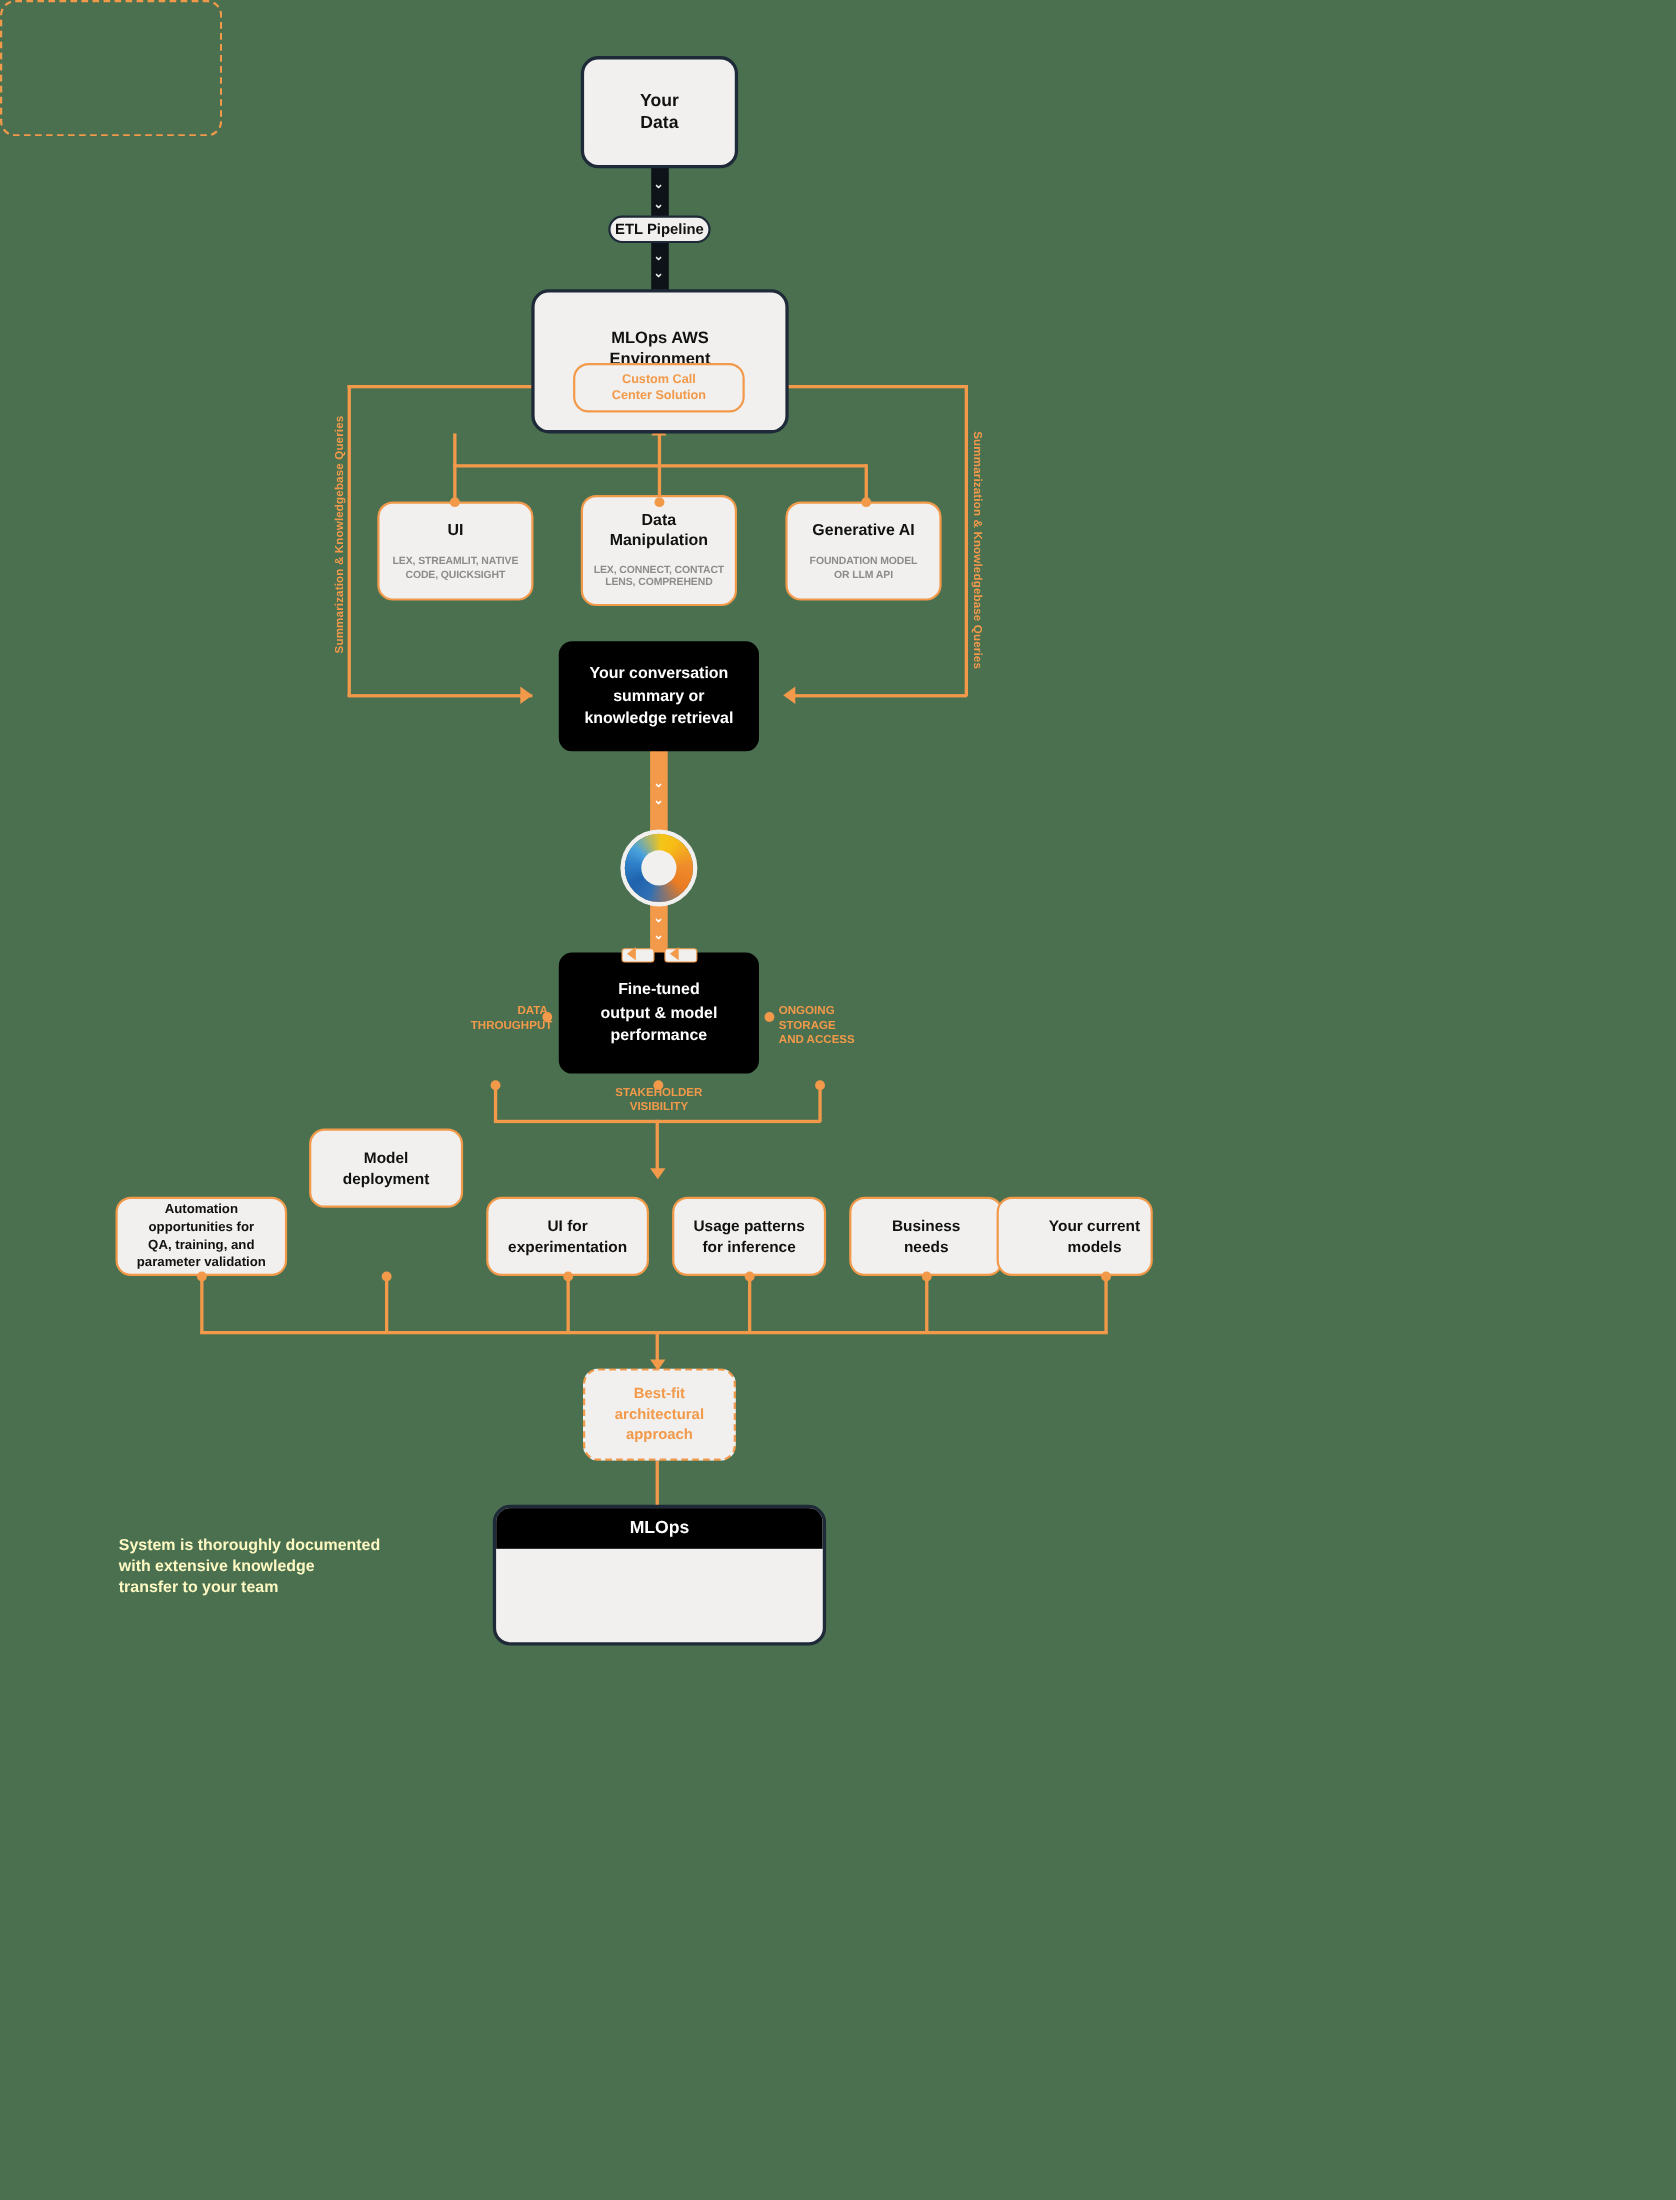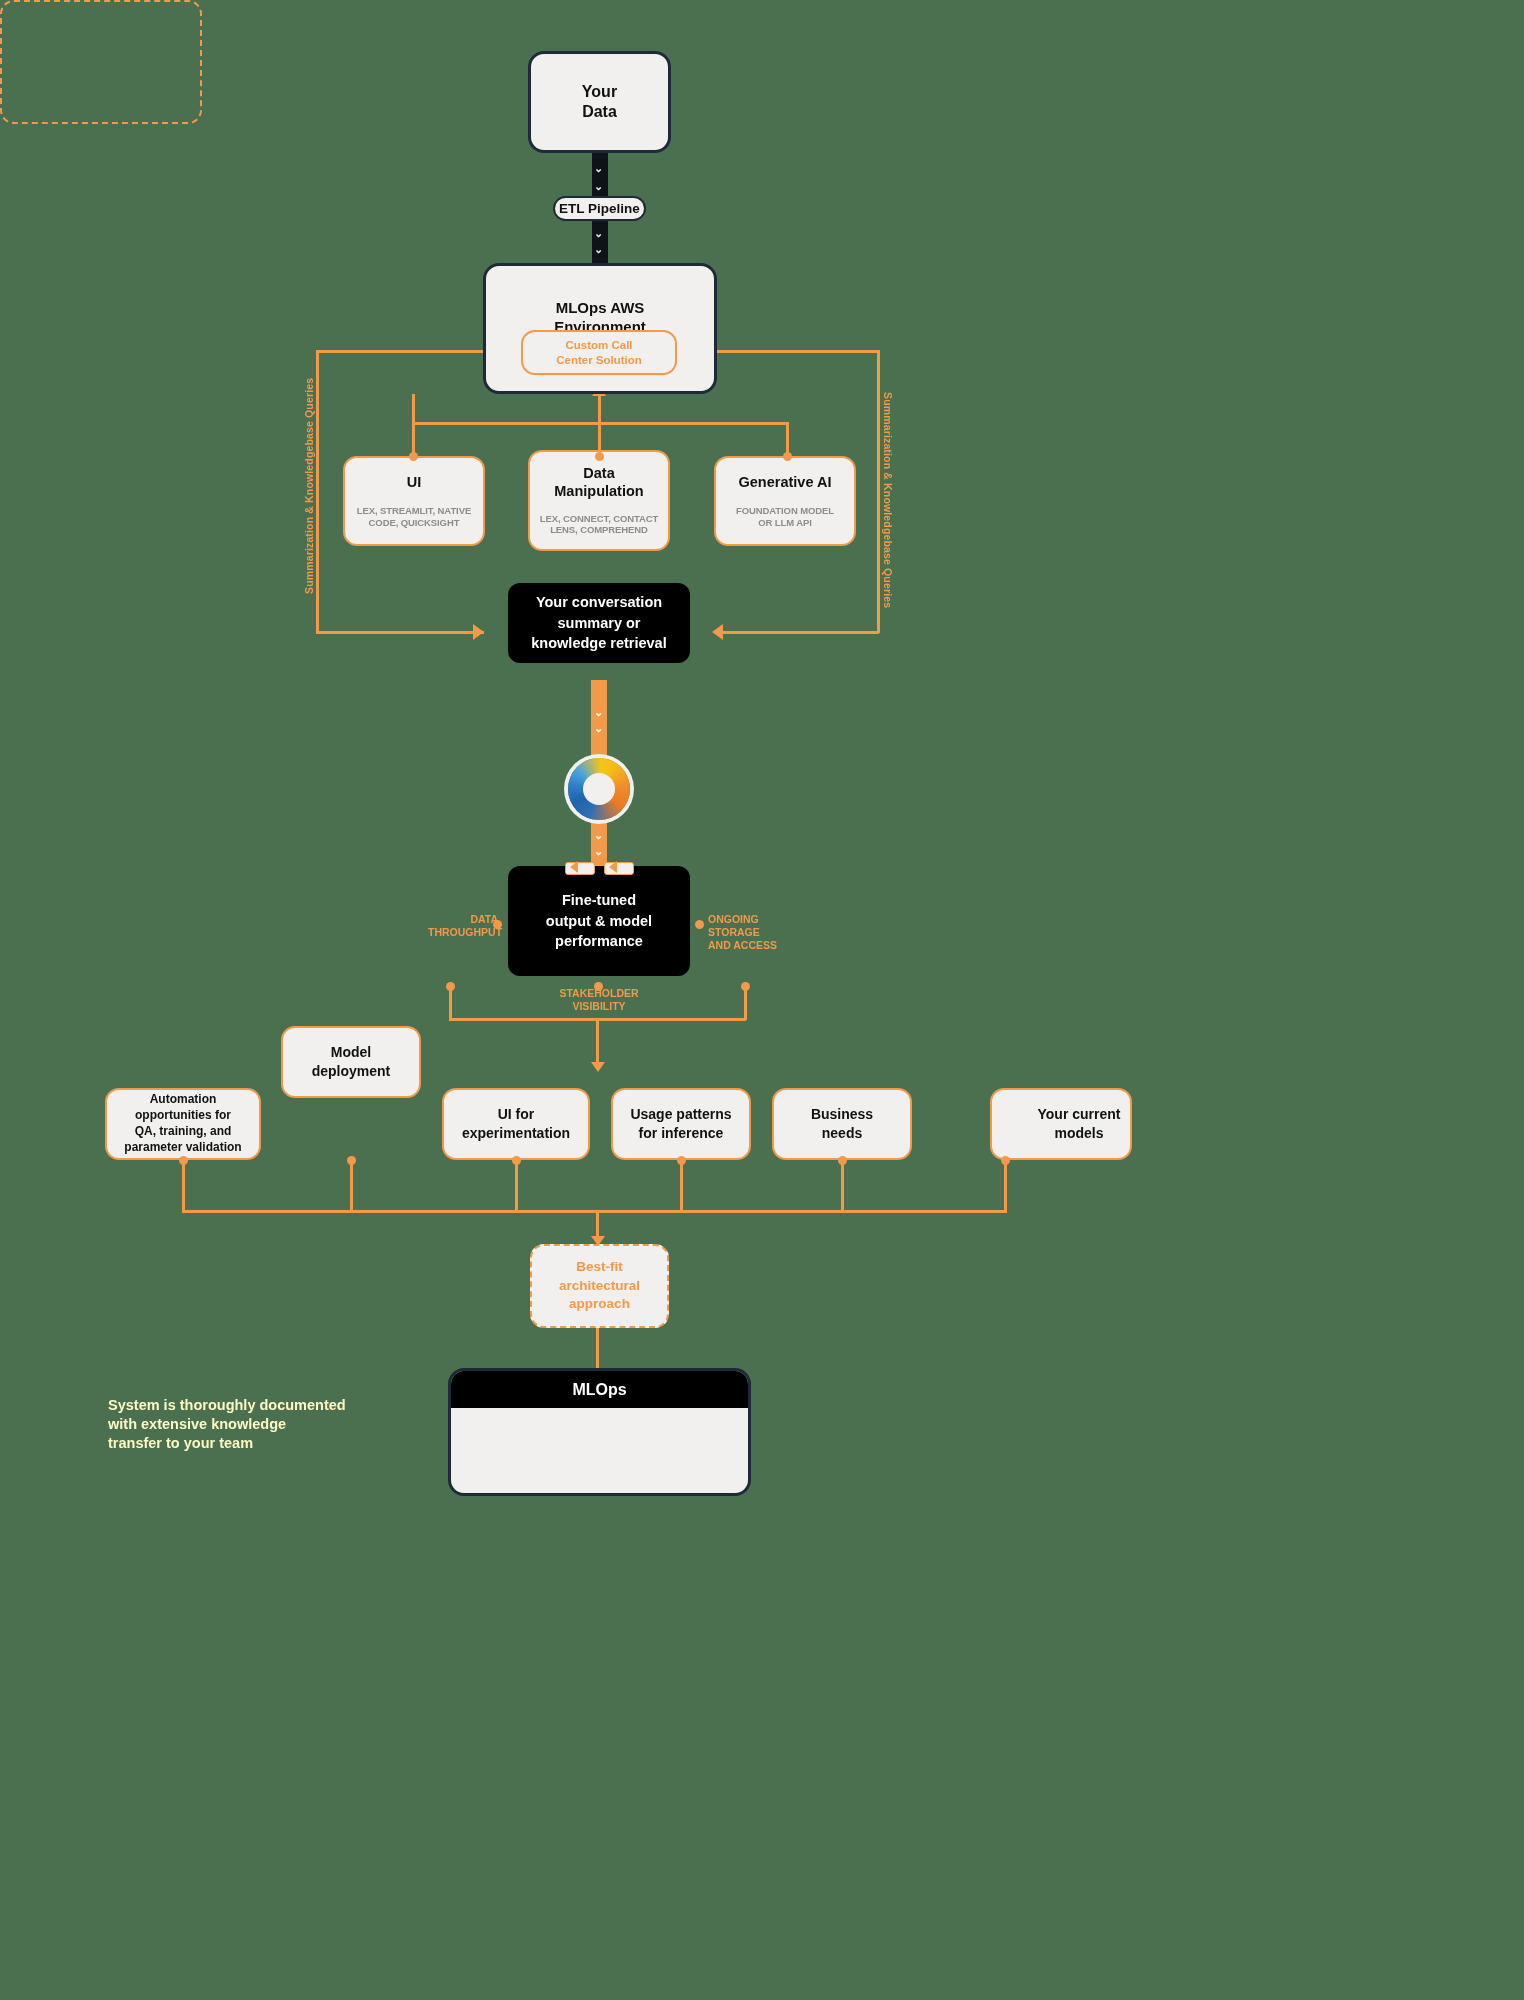--- a/index.html
+++ b/index.html
@@ -222,21 +222,21 @@
       <span>Manipulation</span>
     </div>
     <div class="sub" style="font-size:9.5px; width:126px;">LEX, CONNECT, CONTACT LENS, COMPREHEND</div>
   </div>
 
   <div class="node orng" style="left:714px; top:456px; width:142px; height:90px;">
     <div class="ttl" style="font-size:14.5px; margin-bottom:14px;">Generative AI</div>
     <div class="sub" style="font-size:9.5px; width:112px;">FOUNDATION MODEL OR LLM API</div>
   </div>
 
-  <div class="dark-node" style="left:508px; top:583px; width:182px; height:80px; border-radius:12px;">
+  <div class="dark-node" style="left:508px; top:583px; width:182px; height:100px; border-radius:12px;">
     <div style="font-size:14.5px; line-height:1.42;">
       <span>Your conversation</span><br>
       <span>summary or</span><br>
       <span>knowledge retrieval</span>
     </div>
   </div>
 
   <div class="ln-thick" style="left:591px; top:680px; width:16px; height:86px;"></div>
   <div class="chev-o" style="left:594px; top:707px;">⌄</div>
   <div class="chev-o" style="left:594px; top:723px;">⌄</div>
@@ -317,21 +317,21 @@
     </div>
   </div>
 
   <div class="node orng" style="left:772px; top:1088px; width:140px; height:72px;">
     <div class="ttl" style="font-size:14px; line-height:1.38;">
       <span>Business</span><br>
       <span>needs</span>
     </div>
   </div>
 
-  <div class="node orng" style="left:990px; top:1088px; width:142px; height:72px;padding-left:36px;">
+  <div class="node orng" style="left:906px; top:1088px; width:142px; height:72px;padding-left:36px;">
     <div class="ttl" style="font-size:14px; line-height:1.38;">
       <span>Your current</span><br>
       <span>models</span>
     </div>
   </div>
 
   <div class="dot" style="left:179px; top:1156px;"></div>
   <div class="dot" style="left:347px; top:1156px;"></div>
   <div class="dot" style="left:512px; top:1156px;"></div>
   <div class="dot" style="left:677px; top:1156px;"></div>

